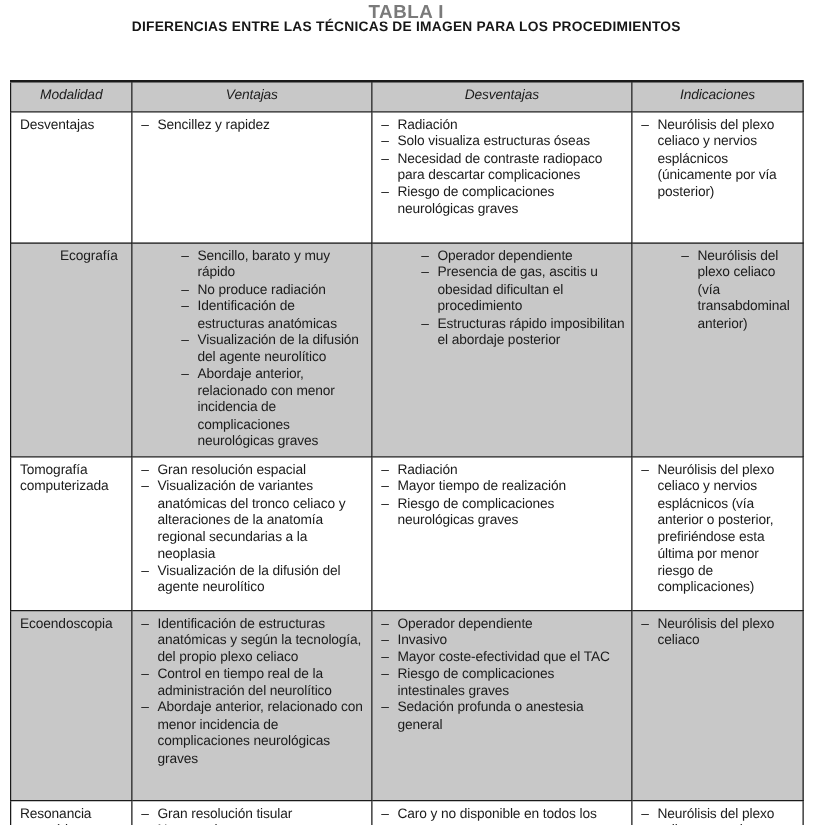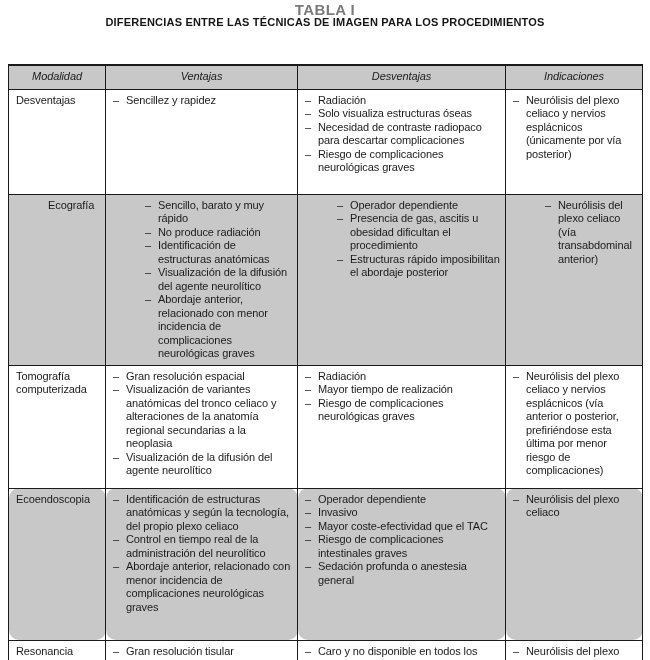--- a/index.html
+++ b/index.html
@@ -62,21 +62,21 @@
     height: 15px;
     vertical-align: middle;
   }
   tbody tr.shaded td { background: var(--shaded-bg, #c8c8c8); }
   tbody tr:last-child td { border-bottom: 2px solid var(--border-color, #1a1a1a); }
 
   
   tr.row-0 td { height: 96px; }
   tr.row-1 td { height: 144px; padding-left: 39px; }
   tr.row-2 td { height: 114px; }
-  tr.row-3 td { height: 143px; border-radius: 10px; }
+  tr.row-3 td { height: 143px; }
   tr.row-4 td { height: 30px; }
 
   
   .li { display: flex; }
   .li .dash { flex: 0 0 13px; }
   .li .li-text { flex: 1 1 auto; }
 </style>
 </head>
 <body>
 

